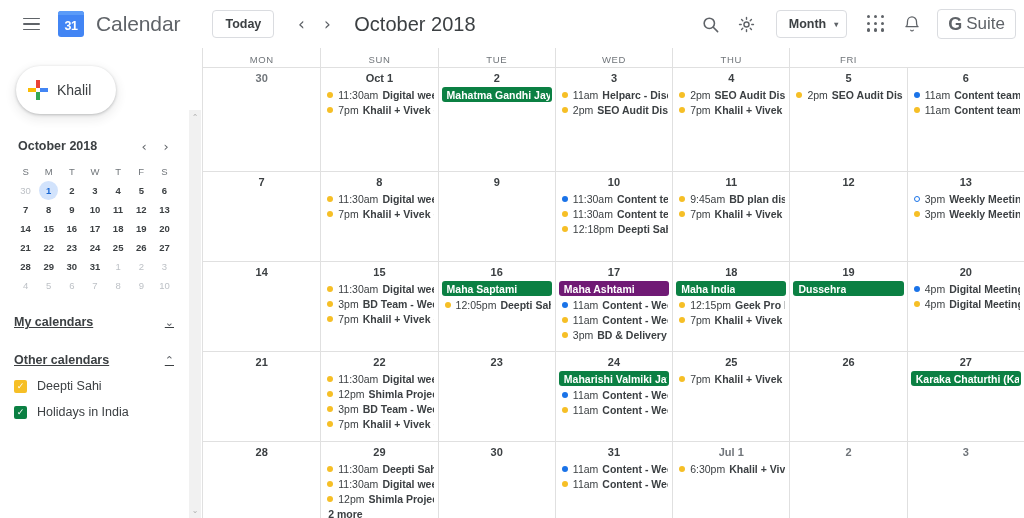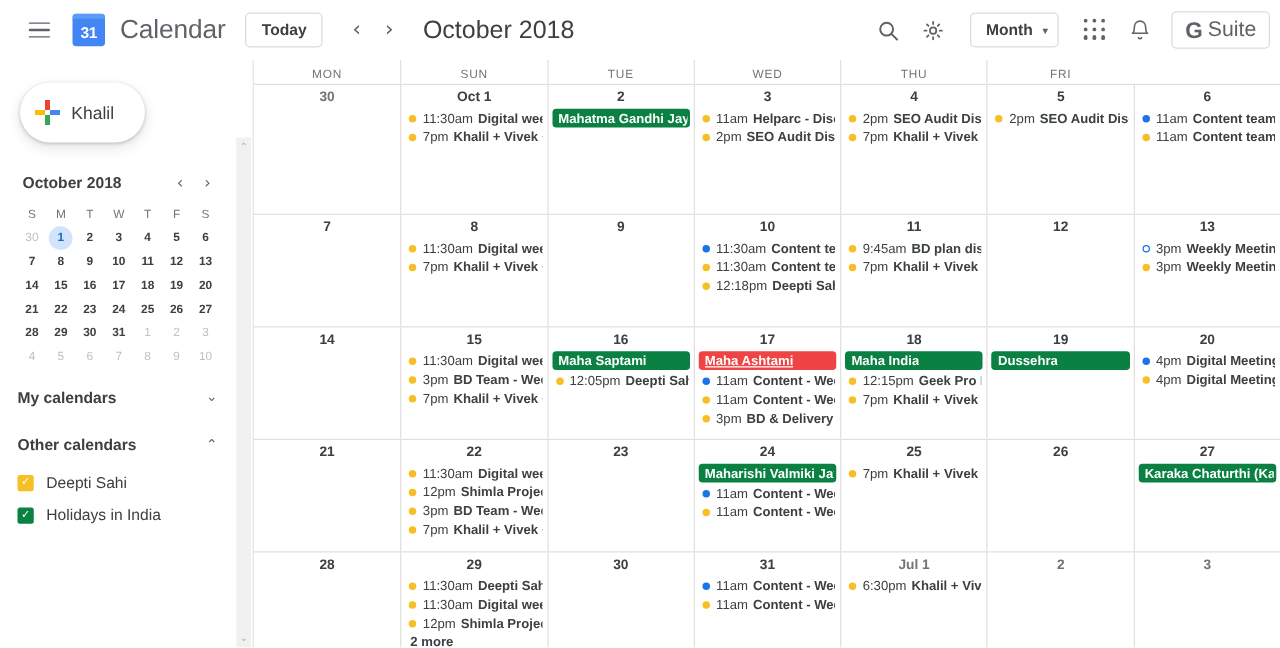--- a/index.html
+++ b/index.html
@@ -52,21 +52,21 @@
     margin-top: 3px;
   }
   .app-title {
     margin-left: 12px;
     font-size: 21px;
     color: #5f6368;
     font-weight: 400;
     letter-spacing: -0.1px;
   }
   .today-btn {
-    margin-left: 16px;
+    margin-left: 32px;
     border: 1px solid #dadce0;
     border-radius: 4px;
     height: 28px;
     padding: 0 12px;
     display: flex; align-items: center;
     font-size: 12.5px; font-weight: bold;
     color: #3c4043;
     background: #fff;
     cursor: pointer;
   }
@@ -195,22 +195,22 @@
     border:none; background:transparent; outline:none;
     font-size: 12.5px; color:#5f6368; flex:1;
     font-family:"Liberation Sans",sans-serif;
   }
   .add-cal-input::placeholder { color:#5f6368; }
   .kebab { width:20px;height:20px;display:flex;flex-direction:column;align-items:center;justify-content:center;gap:2px;cursor:pointer;}
   .kebab i { width:2.6px;height:2.6px;border-radius:50%;background:#5f6368;display:block;}
 
   .cal-section {
     margin: 16px 14px 0 14px;
-    display: flex; 
-    height: 22px; cursor: pointer;
+    display: flex; align-items: center;
+    height: 22px; cursor: pointer; text-decoration: underline;
   }
   .cal-section-title { font-size: 12.5px; font-weight: bold; color: #3c4043; }
   .chev { margin-left:auto; color:#5f6368; font-size:11px; font-family:"DejaVu Sans",sans-serif;}
 
   .cal-item {
     margin: 4px 14px 0 14px;
     display:flex; align-items:center; gap:10px;
     height: 22px; cursor: pointer;
   }
   .cbox {
@@ -660,21 +660,21 @@
               <span class="name">Maha Saptami</span>
             </div>
             <div class="ev">
               <span class="dot" style="background: rgb(246, 191, 38);"></span>
               <span class="time">12:05pm</span>
               <span class="name">Deepti Sahi's</span>
             </div>
           </div>
           <div class="daycell">
             <div class="daynum">17</div>
-            <div class="ev chip" style="background: #ef4444; text-decoration: underline;">
+            <div class="ev chip" style="background: #701a75;">
               <span class="name">Maha Ashtami</span>
             </div>
             <div class="ev">
               <span class="dot" style="background: rgb(26, 115, 232);"></span>
               <span class="time">11am</span>
               <span class="name">Content - Week</span>
             </div>
             <div class="ev">
               <span class="dot" style="background: rgb(246, 191, 38);"></span>
               <span class="time">11am</span>

